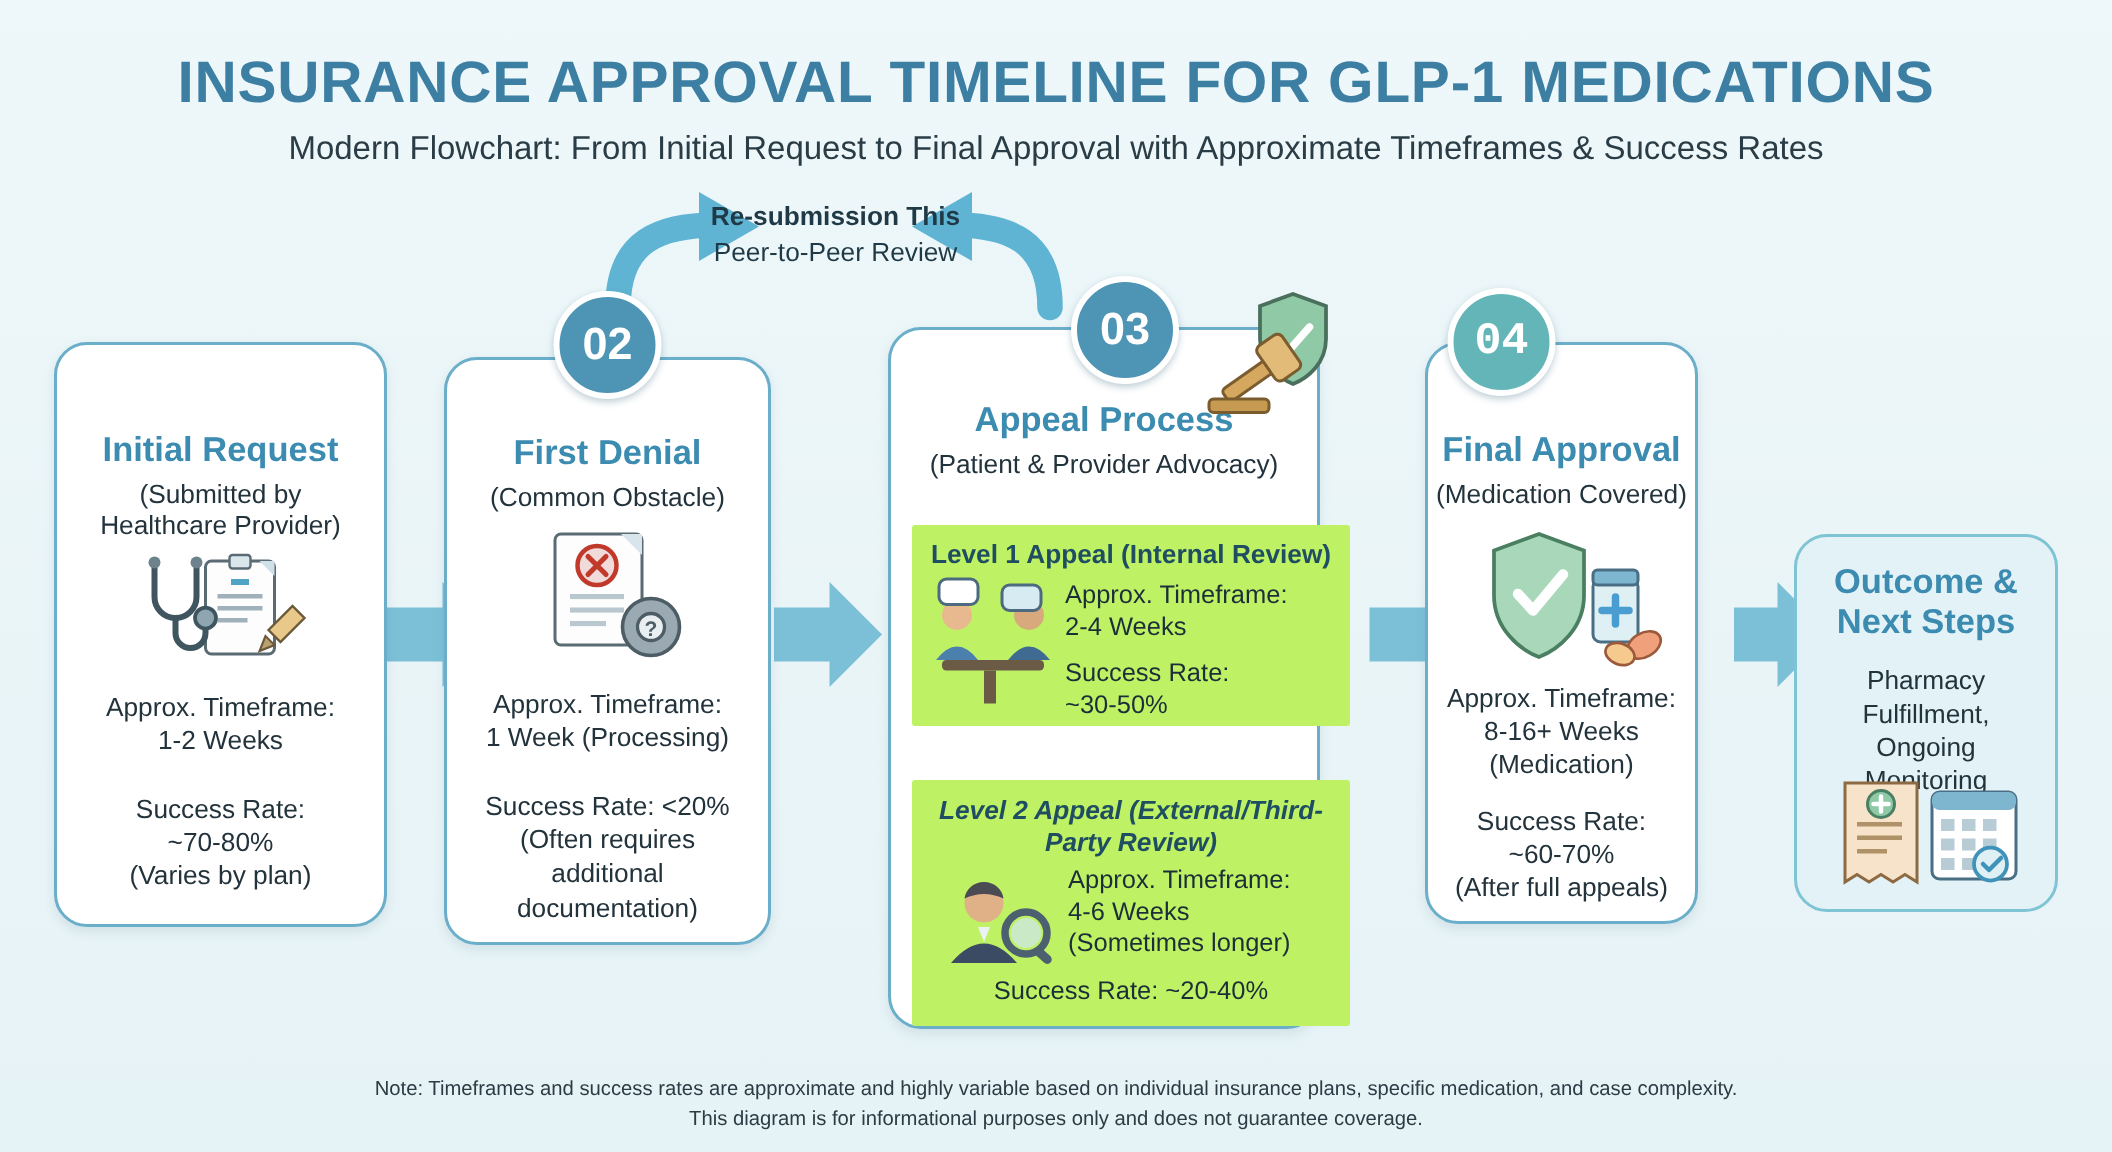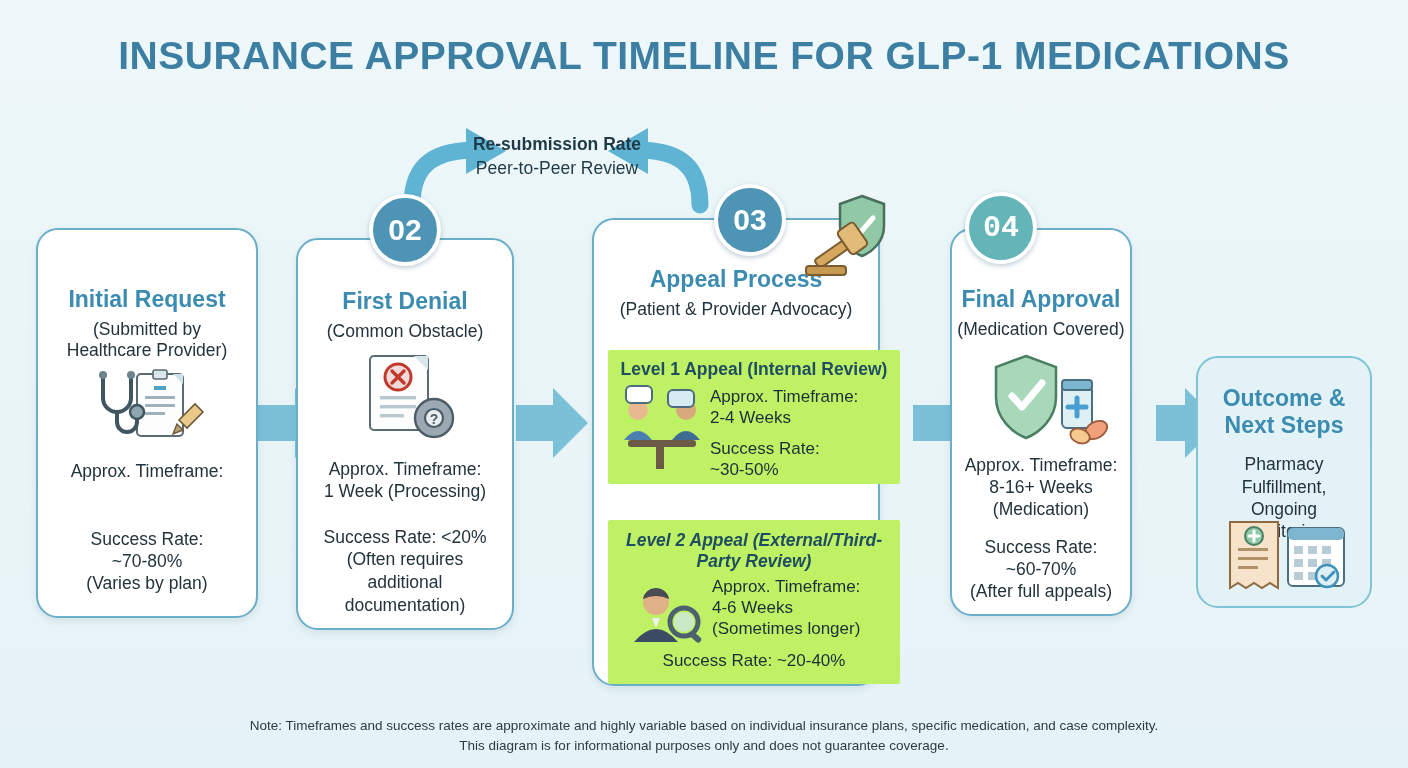--- a/index.html
+++ b/index.html
@@ -141,20 +141,21 @@
         <circle cx="10" cy="7" r="4" fill="#6d828d"></circle>
         <circle cx="38" cy="7" r="4" fill="#6d828d"></circle>
         <path d="M24 44 v10 a10 10 0 0 0 20 0 v-6" stroke="#3f5560" stroke-width="4" fill="none"></path>
         <circle cx="44" cy="44" r="7" fill="#8fa6b1" stroke="#3f5560" stroke-width="2.5"></circle>
         <path d="M86 52 l16 -16 l8 8 l-16 16 z" fill="#e8c98a" stroke="#6a5a3a" stroke-width="1.6"></path>
         <path d="M84 56 l-4 10 l10 -4 z" fill="#b9a26f" stroke="#6a5a3a" stroke-width="1.4"></path>
       </svg>
     </div>
 
     <div class="card-text" style="position:absolute; left:0; top:230px; width:100%;">Approx. Timeframe:</div>
+    <div class="card-text" style="position:absolute; left:0; top:252px; width:100%;">1-2 Weeks</div>
     <div class="card-text" style="position:absolute; left:0; top:298px; width:100%;">Success Rate:</div>
     <div class="card-text" style="position:absolute; left:0; top:320px; width:100%;">~70-80%</div>
     <div class="card-text" style="position:absolute; left:0; top:342px; width:100%;">(Varies by plan)</div>
   </div>
 
   <div class="card" style="left:296px; top:238px; width:218px; height:392px;">
     <div class="card-title" style="margin-top:48px;">First Denial</div>
     <div class="card-sub" style="margin-top:6px;">(Common Obstacle)</div>
 
     <div class="ico" style="left:60px; top:112px; width:100px; height:92px;">
@@ -177,21 +178,21 @@
     <div class="card-text" style="position:absolute; left:0; top:218px; width:100%;">Approx. Timeframe:</div>
     <div class="card-text" style="position:absolute; left:0; top:240px; width:100%;">1 Week (Processing)</div>
     <div class="card-text" style="position:absolute; left:0; top:286px; width:100%;">Success Rate: &lt;20%</div>
     <div class="card-text" style="position:absolute; left:0; top:308px; width:100%; padding:0 22px;">(Often requires additional documentation)</div>
   </div>
   <div class="badge" style="left:369px; top:194px;">
     <span>02</span>
   </div>
 
   <div class="loop-label" style="left:468px; top:134px; width:178px;">
-    <span class="b">Re-submission Rate</span>
+    <span class="b">Re-submission This</span>
     <span class="n" style="margin-top:4px;">Peer-to-Peer Review</span>
   </div>
 
   <div class="card" style="left:592px; top:218px; width:288px; height:468px;">
     <div class="card-title" style="margin-top:46px;">Appeal Process</div>
     <div class="card-sub" style="margin-top:6px;">(Patient &amp; Provider Advocacy)</div>
 
     <div class="subpanel" style="left:14px; top:118px; width:292px; height:134px;">
       <div class="subpanel-title" style="padding-top:9px;">Level 1 Appeal (Internal Review)</div>
       <div class="ico" style="left:10px; top:32px; width:88px; height:92px;">
@@ -268,21 +269,21 @@
     <div class="card-text" style="position:absolute; left:0; top:268px; width:100%;">(Medication)</div>
     <div class="card-text" style="position:absolute; left:0; top:306px; width:100%;">Success Rate:</div>
     <div class="card-text" style="position:absolute; left:0; top:328px; width:100%;">~60-70%</div>
     <div class="card-text" style="position:absolute; left:0; top:350px; width:100%;">(After full appeals)</div>
   </div>
   <div class="badge teal" style="left:965px; top:192px;font-family:Liberation Mono, monospace;">
     <span>04</span>
   </div>
 
   <div class="outcome" style="left:1196px; top:356px; width:176px; height:252px;">
-    <div class="outcome-title" style="margin-top:27px; padding:0 10px;">Outcome &amp; Next Steps</div>
+    <div class="outcome-title" style="margin-top:16px; padding:0 10px;">Outcome &amp; Next Steps</div>
     <div class="outcome-text" style="margin-top:14px; padding:0 14px;">Pharmacy Fulfillment, Ongoing Monitoring</div>
     <div class="ico" style="left:26px; top:160px; width:126px; height:80px;">
       <svg width="126" height="80" viewBox="0 0 126 80">
         <path d="M6 4 h48 v66 l-8 -5 l-8 5 l-8 -5 l-8 5 l-8 -5 l-8 5 z" fill="#f6e3c9" stroke="#8d6a42" stroke-width="2"></path>
         <rect x="14" y="30" width="30" height="3" fill="#b09268"></rect>
         <rect x="14" y="39" width="30" height="3" fill="#b09268"></rect>
         <rect x="14" y="48" width="20" height="3" fill="#b09268"></rect>
         <circle cx="30" cy="18" r="9" fill="#8fc9a6" stroke="#4a7f62" stroke-width="2"></circle>
         <path d="M30 13 v10 M25 18 h10" stroke="#ffffff" stroke-width="3" stroke-linecap="round"></path>
         <rect x="64" y="10" width="56" height="58" rx="5" fill="#ffffff" stroke="#4a6f85" stroke-width="2"></rect>
@@ -300,13 +301,14 @@
         <circle cx="103" cy="58" r="11" fill="#dff0f5" stroke="#3f93bb" stroke-width="2.5"></circle>
         <path d="M98 58 l4 4 l8 -8" stroke="#3f93bb" stroke-width="3" fill="none" stroke-linecap="round" stroke-linejoin="round"></path>
       </svg>
     </div>
   </div>
 
   <div class="footnote" style="top:736px;">This diagram is for informational purposes only and does not guarantee coverage.</div>
   <div class="footnote" style="top:716px;">Note: Timeframes and success rates are approximate and highly variable based on individual insurance plans, specific medication, and case complexity.</div>
 
   <div class="title">INSURANCE APPROVAL TIMELINE FOR GLP-1 MEDICATIONS</div>
+  <div class="subtitle">Modern Flowchart: From Initial Request to Final Approval with Approximate Timeframes &amp; Success Rates</div>
 </div>
 
 </body></html>

